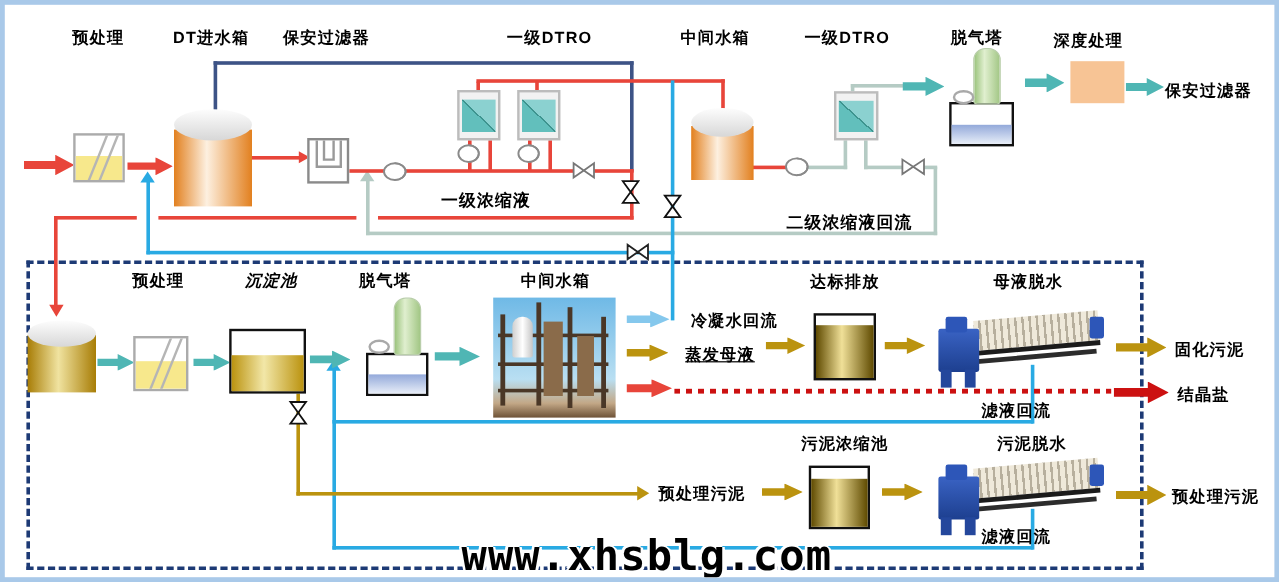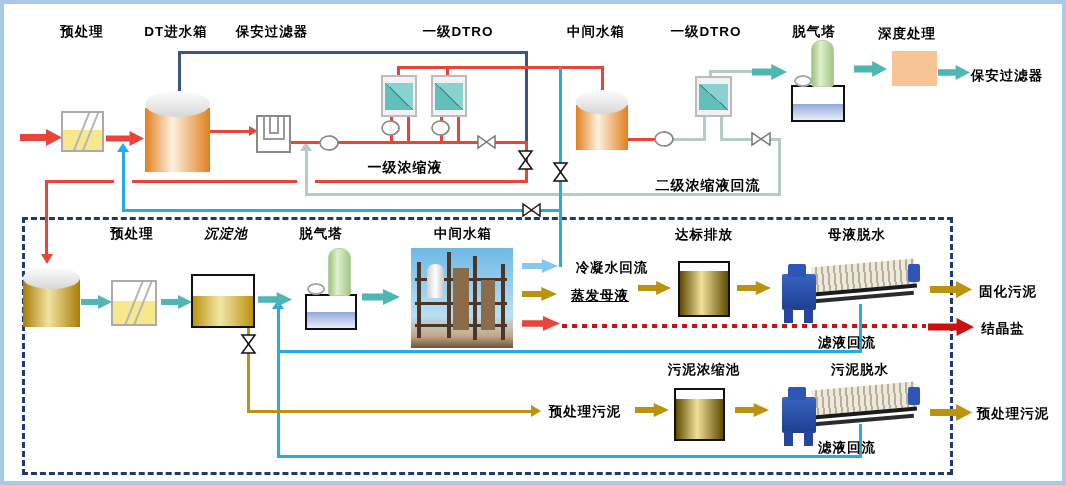--- a/index.html
+++ b/index.html
@@ -280,13 +280,14 @@
   <div class="lbl" style="left:596px;top:283px;text-decoration:underline;">蒸发母液</div>
   <div class="lbl" style="left:1004px;top:279px;">固化污泥</div>
   <div class="lbl" style="left:999px;top:316px;">结晶盐</div>
   <div class="lbl" style="left:843px;top:330px;">滤液回流</div>
   <div class="lbl" style="left:700px;top:357px;">污泥浓缩池</div>
   <div class="lbl" style="left:856px;top:357px;">污泥脱水</div>
   <div class="lbl" style="left:581px;top:399px;">预处理污泥</div>
   <div class="lbl" style="left:1009px;top:401px;">预处理污泥</div>
   <div class="lbl" style="left:843px;top:435px;">滤液回流</div>
 
+  <div class="wm" style="left:535px;top:440px;">www.xhsblg.com</div>
 </div>
 
 </body></html>

